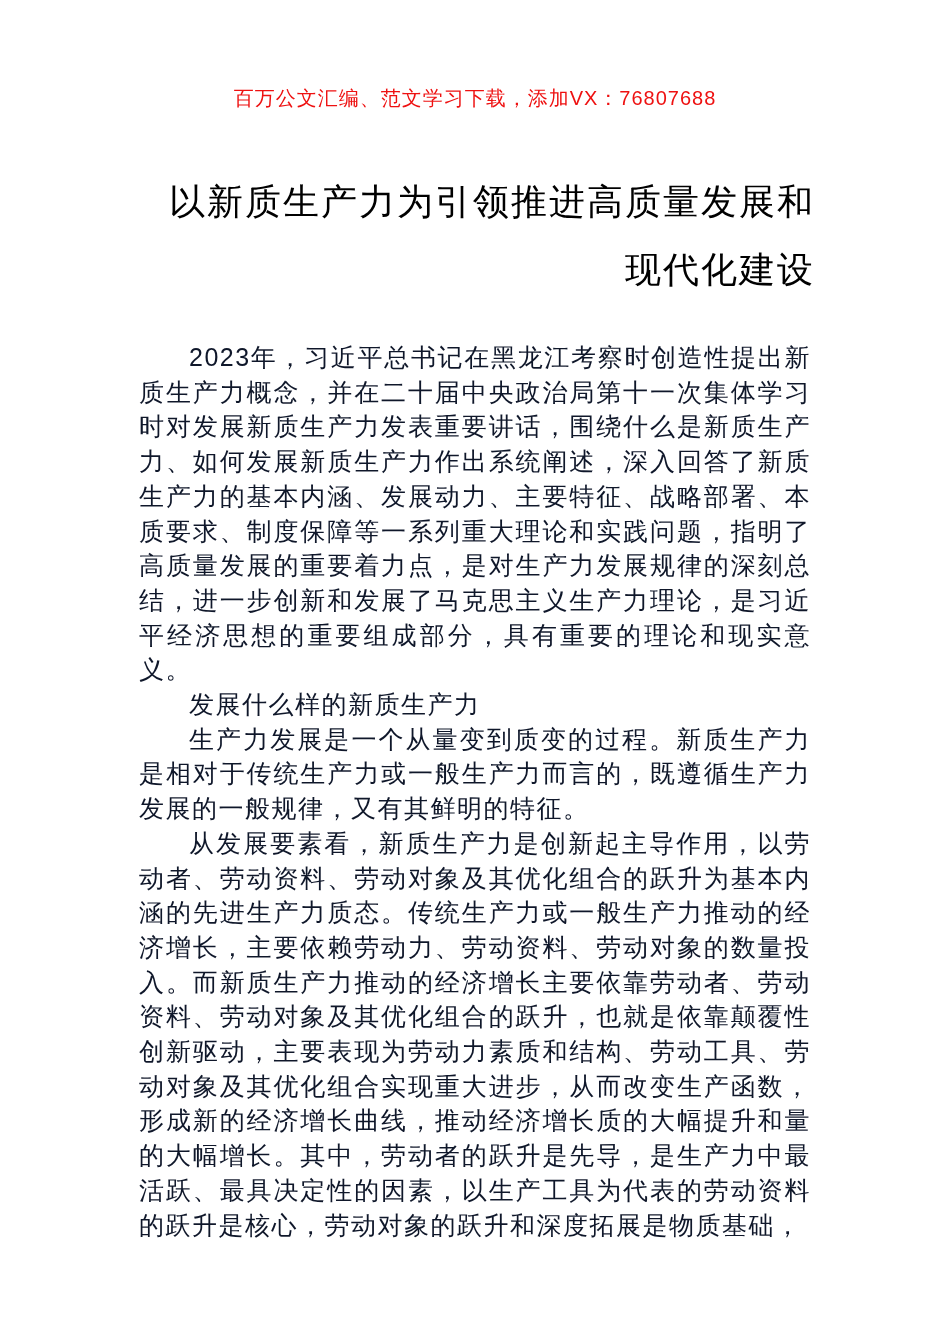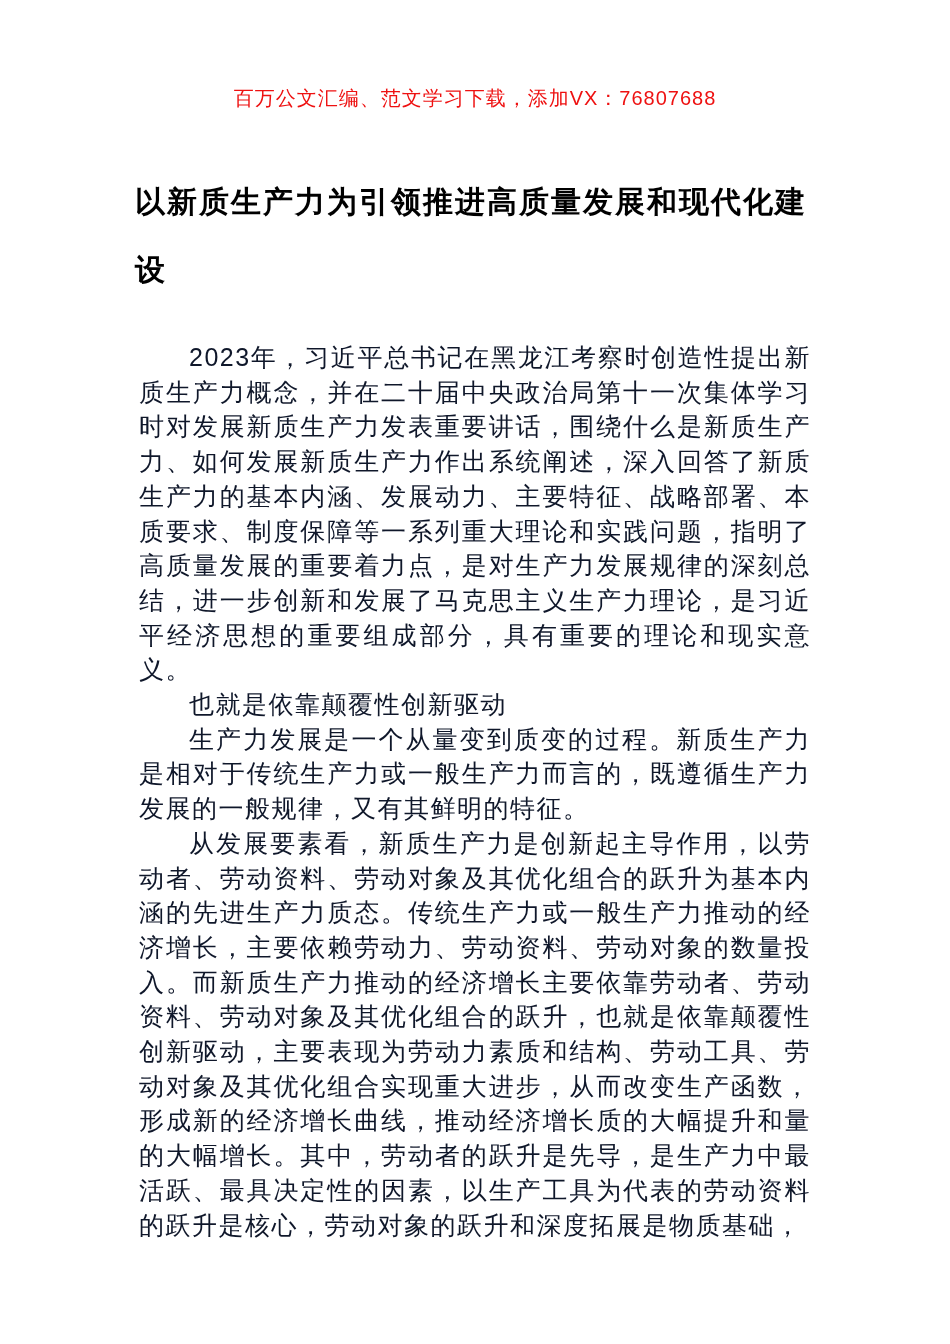--- a/index.html
+++ b/index.html
@@ -24,25 +24,25 @@
     margin-top: 86px;
     text-align: center;
     font-size: 20px;
     line-height: 24px;
     letter-spacing: 1px;
     font-weight: 400;
   }
   .doc-title {
     margin: 58px auto 0 auto;
     max-width: 680px;
-    text-align: left;
-    font-size: 30px;
+    text-align: right;
+    font-size: 36px;
     line-height: 68px;
     letter-spacing: 2px;
-    font-weight: 700;
+    font-weight: 400;
     color: #000000;
   }
   .doc-body {
     width: 672px;
     margin: 36px auto 0 auto;
   }
   .doc-body p {
     margin: 0;
     padding: 0;
     font-size: 25px;
@@ -59,18 +59,18 @@
 <body>
 
 <div class="page">
 
   <div class="notice" style="color: rgb(238, 17, 17);">百万公文汇编、范文学习下载，添加VX：76807688</div>
 
   <h1 class="doc-title">以新质生产力为引领推进高质量发展和现代化建设</h1>
 
   <div class="doc-body">
     <p>2023年，习近平总书记在黑龙江考察时创造性提出新质生产力概念，并在二十届中央政治局第十一次集体学习时对发展新质生产力发表重要讲话，围绕什么是新质生产力、如何发展新质生产力作出系统阐述，深入回答了新质生产力的基本内涵、发展动力、主要特征、战略部署、本质要求、制度保障等一系列重大理论和实践问题，指明了高质量发展的重要着力点，是对生产力发展规律的深刻总结，进一步创新和发展了马克思主义生产力理论，是习近平经济思想的重要组成部分，具有重要的理论和现实意义。</p>
-    <p>也就是依靠颠覆性创新驱动</p>
+    <p>发展什么样的新质生产力</p>
     <p>生产力发展是一个从量变到质变的过程。新质生产力是相对于传统生产力或一般生产力而言的，既遵循生产力发展的一般规律，又有其鲜明的特征。</p>
     <p>从发展要素看，新质生产力是创新起主导作用，以劳动者、劳动资料、劳动对象及其优化组合的跃升为基本内涵的先进生产力质态。传统生产力或一般生产力推动的经济增长，主要依赖劳动力、劳动资料、劳动对象的数量投入。而新质生产力推动的经济增长主要依靠劳动者、劳动资料、劳动对象及其优化组合的跃升，也就是依靠颠覆性创新驱动，主要表现为劳动力素质和结构、劳动工具、劳动对象及其优化组合实现重大进步，从而改变生产函数，形成新的经济增长曲线，推动经济增长质的大幅提升和量的大幅增长。其中，劳动者的跃升是先导，是生产力中最活跃、最具决定性的因素，以生产工具为代表的劳动资料的跃升是核心，劳动对象的跃升和深度拓展是物质基础，</p>
   </div>
 
 </div>
 
 </body></html>

